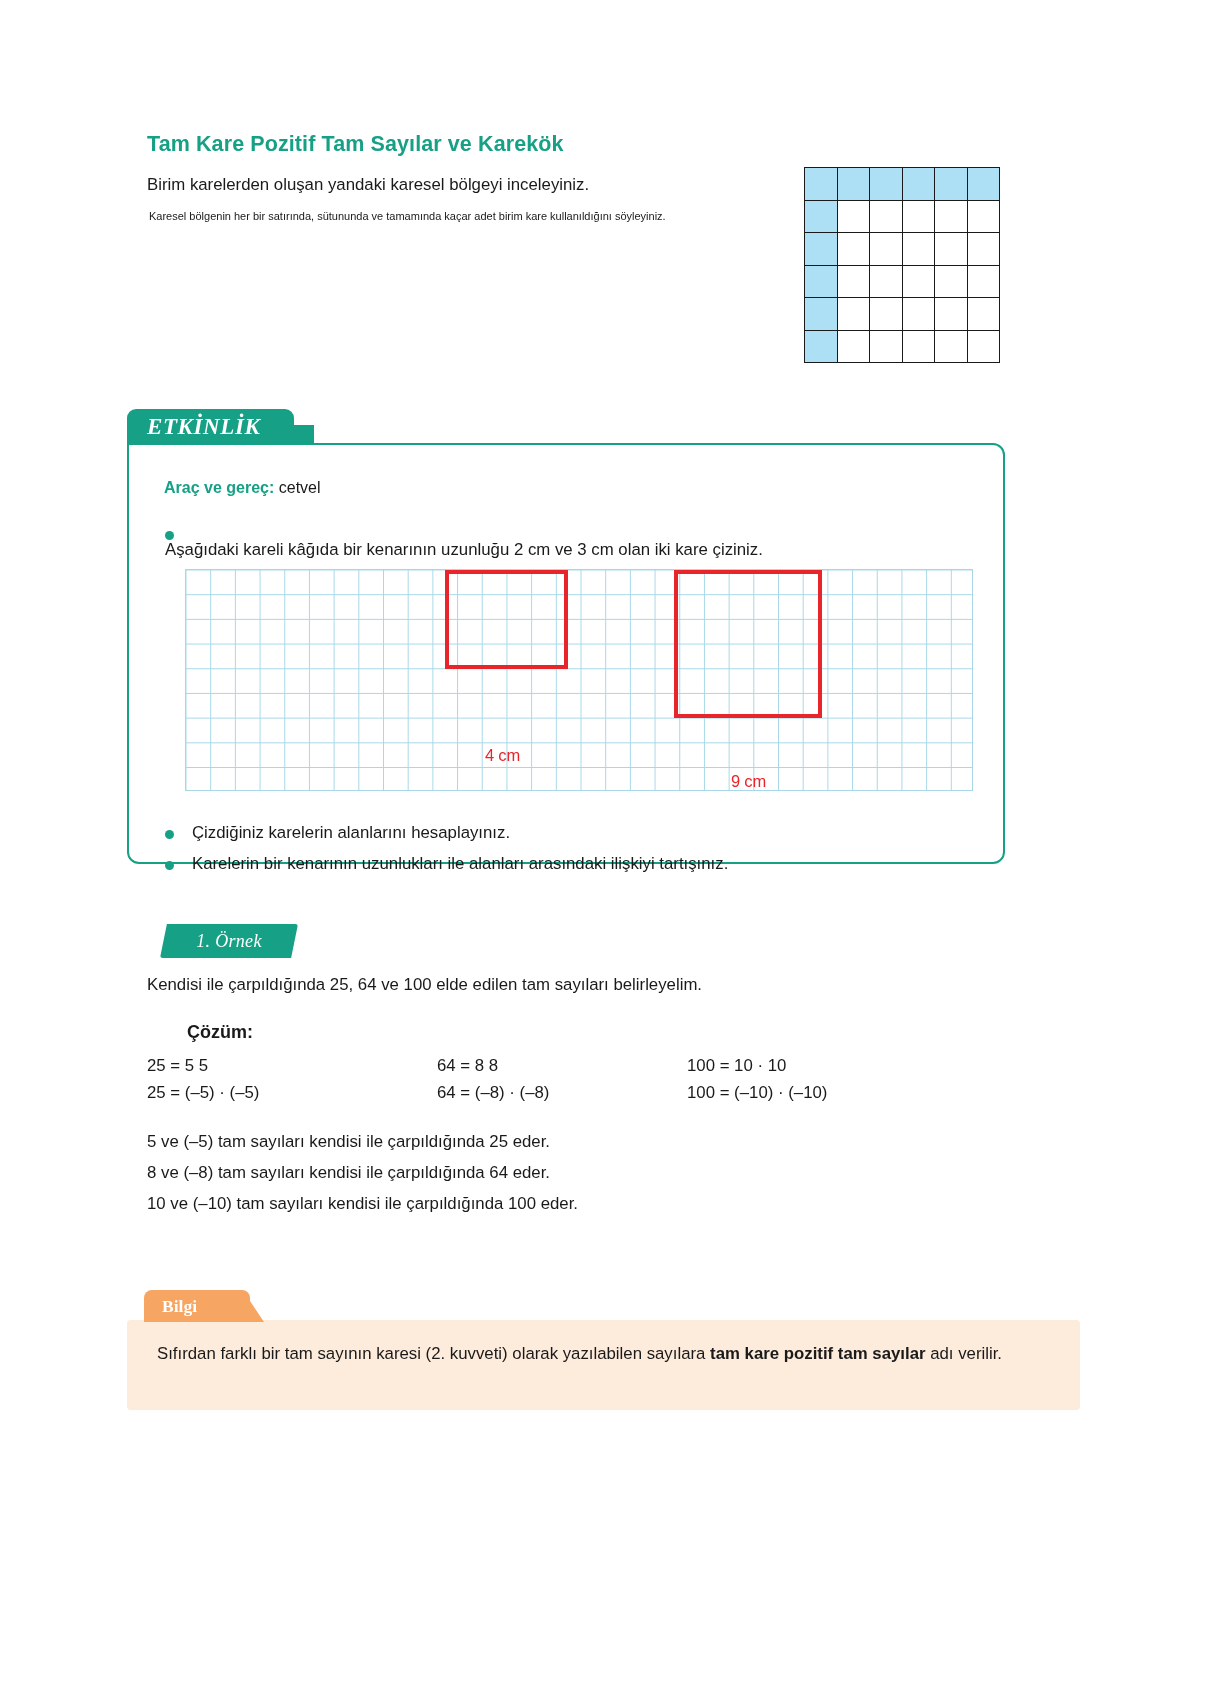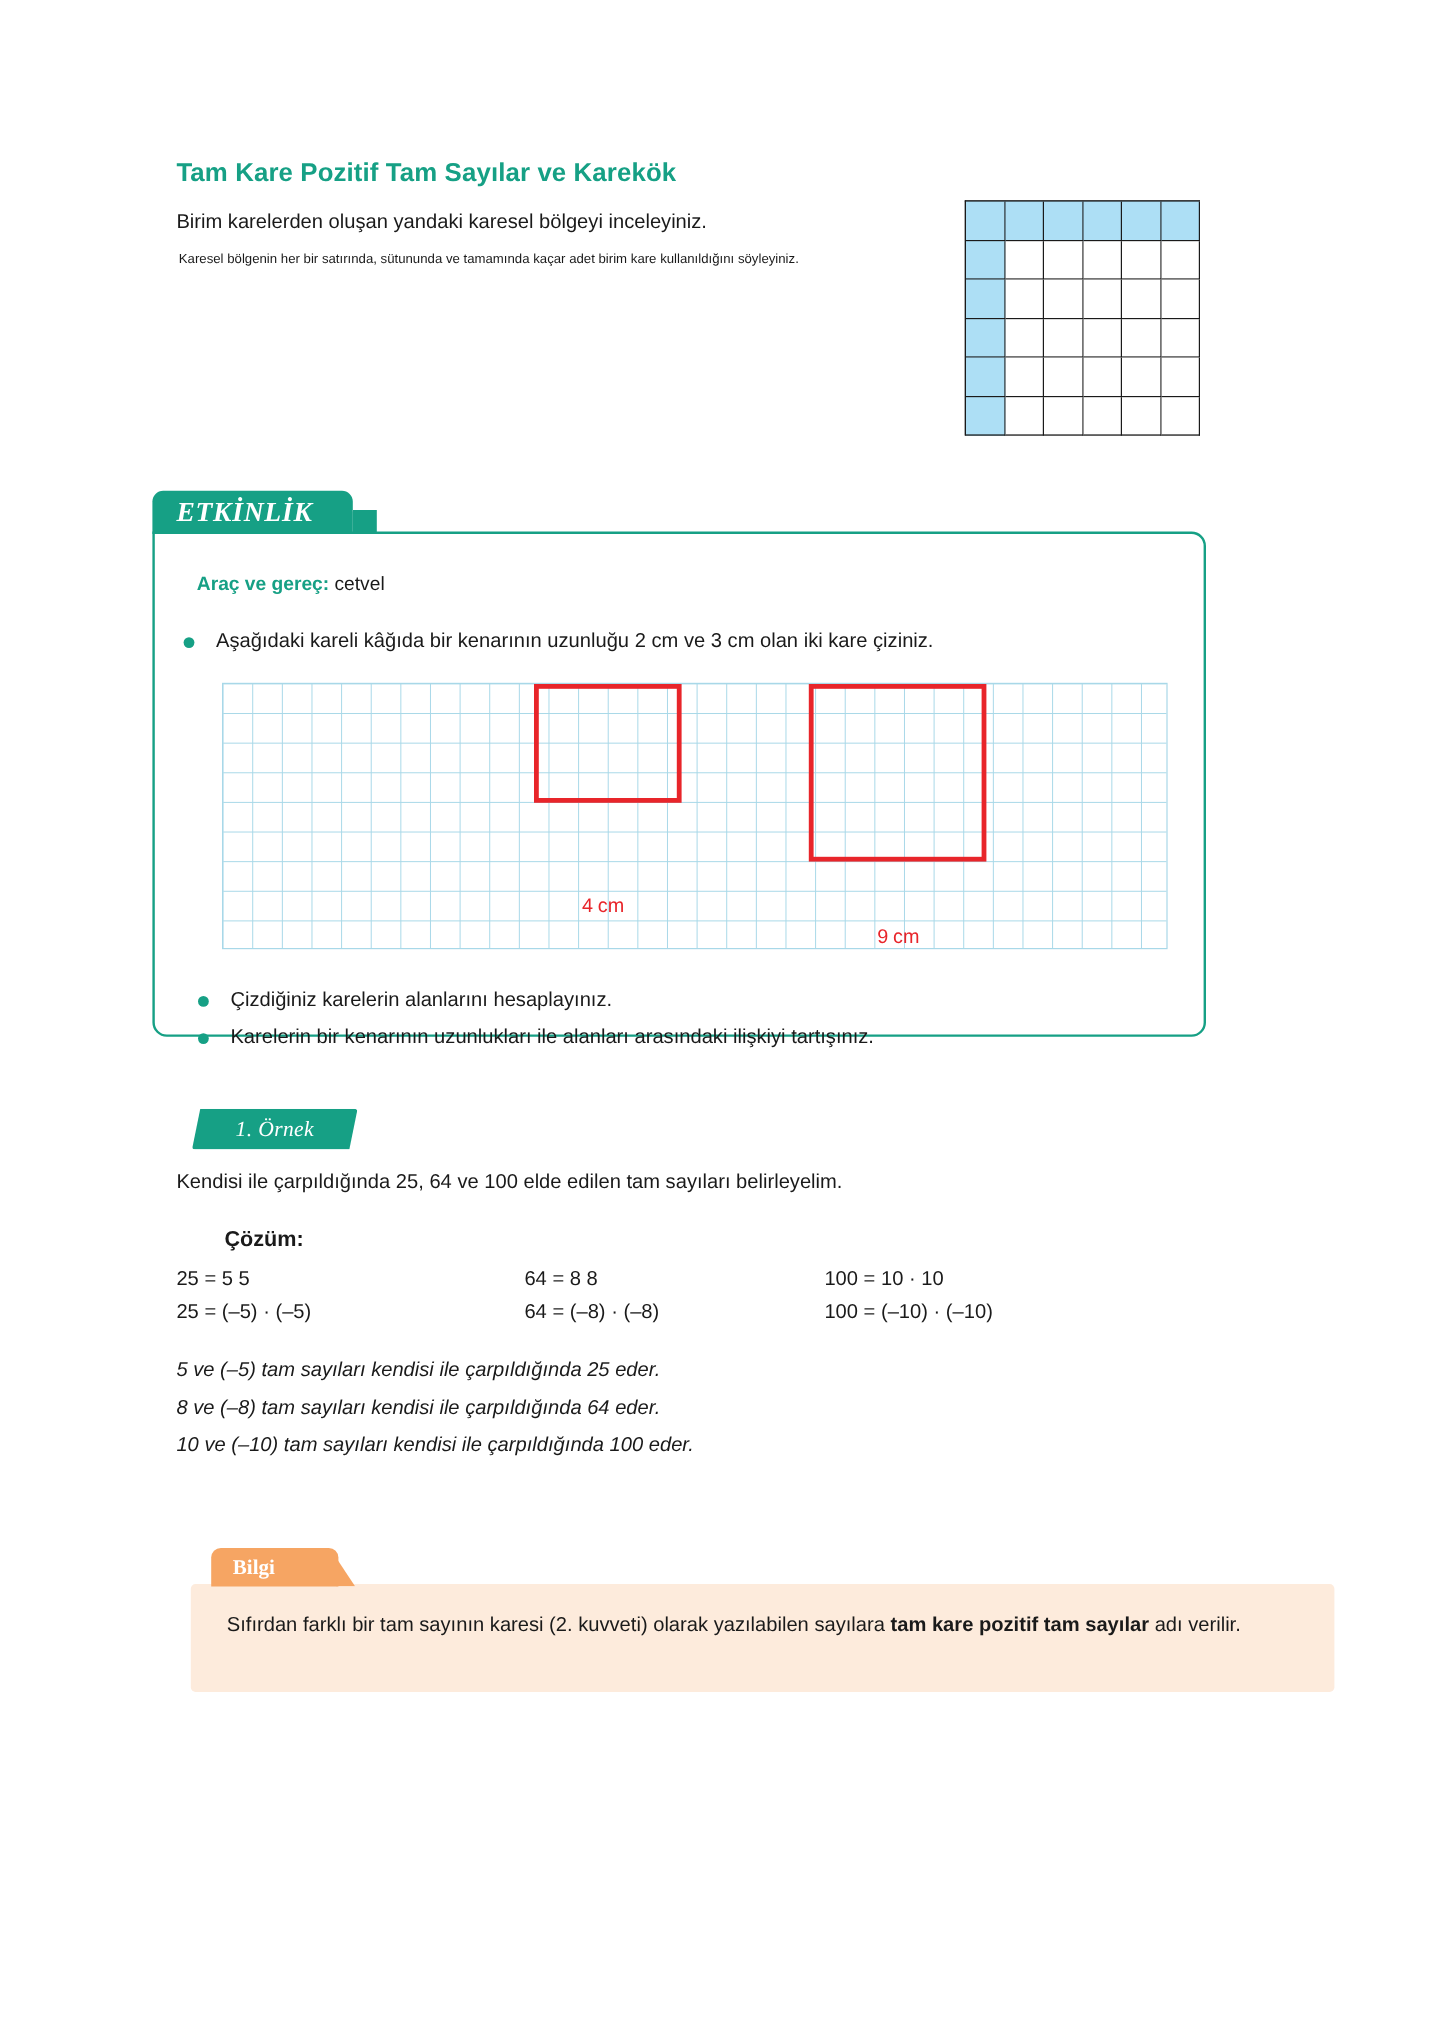--- a/index.html
+++ b/index.html
@@ -152,21 +152,21 @@
   }
   .bullet-dot {
     width: 9px;
     height: 9px;
     border-radius: 50%;
     background: #16a085;
     margin-right: 18px;
     margin-top: 7px;
     flex: 0 0 auto;
   }
-  .bullet-1 { left: 24px; top: 79px; }
+  .bullet-1 { left: 36px; top: 79px; flex-direction: column; }
   .bullet-2 { left: 36px; top: 378px; }
   .bullet-3 { left: 36px; top: 409px; }
 
   
   .graph-paper {
     position: absolute;
     left: 44px;
     top: 124px;
     width: 788px;
     height: 222px;
@@ -267,32 +267,30 @@
   }
   .eq-c1 { width: 290px; }
   .eq-c2 { width: 250px; }
   .eq-c3 { width: 200px; }
 
   .conclusions {
     position: absolute;
     left: 147px;
     top: 1132px;
     font-size: 16.8px;
-    font-style: italic;
   }
   .conclusions div { margin-bottom: 11px; }
 
   
   .bilgi-wrap {
     position: absolute;
     left: 127px;
     top: 1290px;
     width: 795px;
     height: 120px;
-    margin-left: 32px;
   }
   .bilgi-tab {
     position: absolute;
     left: 17px;
     top: 0;
     width: 106px;
     height: 32px;
     background: #f6a563;
     border-radius: 8px 8px 0 0;
     z-index: 2;

